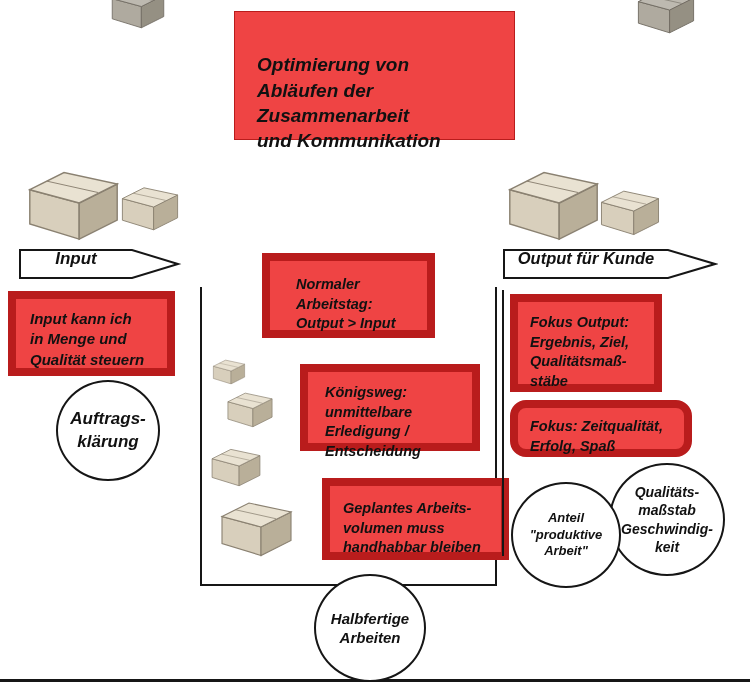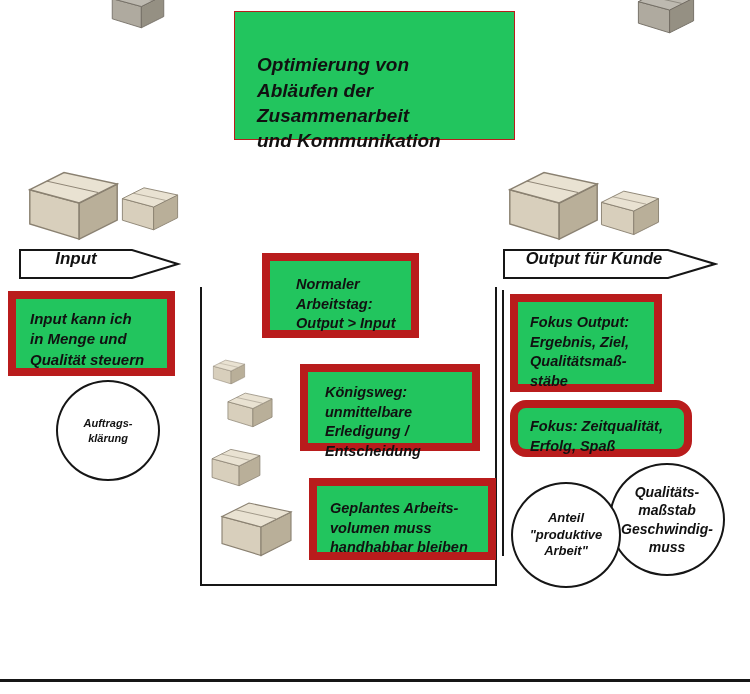--- a/index.html
+++ b/index.html
@@ -2,28 +2,28 @@
 <html style="--line: #161616; --carton_top: #e9e2d2; --carton_front: #d8cfbc; --carton_side: #b9af99; --carton_edge: #8a8171;"><head>
 <meta charset="utf-8">
 <style>
   html,body{margin:0;padding:0;background:#fff;}
   .page{
     position:relative;width:750px;height:694px;background:#ffffff;overflow:hidden;
     font-family:"Liberation Sans",sans-serif;color:#111;
   }
   .defs{position:absolute;width:0;height:0;}
   .box{
-    position:absolute;background:#22c55e;border:8px solid #b91c1c;box-sizing:border-box;
+    position:absolute;background:#ef4444;border:8px solid #b91c1c;box-sizing:border-box;
     font:bold italic 14.5px/1.35 "Liberation Sans",sans-serif;white-space:pre-line;
   }
   .title-box{border-width:1px;font-size:19px;line-height:1.33;padding:15px 10px 0 22px;}
   .note-box{font-size:15px;padding:10px 6px 0 14px;}
   .pad-a{padding:14px 6px 0 26px;}
   .pad-b{padding:11px 6px 12px 17px;}
-  .pad-c{padding:13px 6px 8px 13px;}
+  .pad-c{padding:13px 6px 8px 13px;margin-left:13px;}
   .pad-d{padding:11px 6px 3px 12px;}
   .pad-e{padding:9px 6px 0 12px;border-radius:16px;}
   .circle{
     position:absolute;background:#fff;border:2px solid #161616;border-radius:50%;box-sizing:border-box;
     display:flex;align-items:center;justify-content:center;text-align:center;
     font:bold italic 14.5px/1.3 "Liberation Sans",sans-serif;white-space:pre-line;
   }
   .u-frame{
     position:absolute;box-sizing:border-box;background:transparent;
     border-left:2px solid #161616;border-right:2px solid #161616;border-bottom:2px solid #161616;
@@ -90,32 +90,32 @@
     <svg width="164" height="44" viewBox="0 0 164 44">
       <polygon class="arrow-shape" points="2,8 114,8 160,22 114,36 2,36"></polygon>
     </svg>
     <span class="arrow-label" style="left:2px;width:112px;font-size:17px">Input</span>
   </div>
 
   <div class="arrow-wrap" style="left:502px;top:242px;width:216px;height:44px">
     <svg width="216" height="44" viewBox="0 0 216 44">
       <polygon class="arrow-shape" points="2,8 166,8 213,22 166,36 2,36"></polygon>
     </svg>
-    <span class="arrow-label" style="left:10px;width:164px">Output für Kunde</span>
+    <span class="arrow-label" style="left:2px;width:164px">Output für Kunde</span>
   </div>
 
   <div class="box note-box" style="left:8px;top:291px;width:167px;height:85px">Input kann ich
 in Menge und
 Qualität steuern</div>
-  <div class="circle z3" style="left:56px;top:380px;width:104px;height:101px;font-size:11px">Auftrags-
+  <div class="circle z3" style="left:56px;top:380px;width:104px;height:101px;font-size:17px">Auftrags-
 klärung</div>
 
   <div class="u-frame" style="left:200px;top:287px;width:297px;height:299px"></div>
 
-  <div class="box pad-a" style="left:262px;top:253px;width:157px;height:85px">Normaler
+  <div class="box pad-a" style="left:262px;top:253px;width:173px;height:85px">Normaler
 Arbeitstag:
 Output &gt; Input</div>
   <div class="box pad-b" style="left:300px;top:364px;width:180px;height:87px">Königsweg:
 unmittelbare
 Erledigung /
 Entscheidung</div>
   <div class="box pad-c" style="left:309px;top:478px;width:187px;height:82px">Geplantes Arbeits-
 volumen muss
 handhabbar bleiben</div>
 
@@ -125,33 +125,35 @@
   <svg class="carton" style="left:226px;top:389px" width="48" height="39" viewBox="0 0 100 80">
       <use href="#carton-sym"></use>
     </svg>
   <svg class="carton" style="left:210px;top:445px" width="52" height="42" viewBox="0 0 100 80">
       <use href="#carton-sym"></use>
     </svg>
   <svg class="carton" style="left:219px;top:497px" width="75" height="60" viewBox="0 0 100 80">
       <use href="#carton-sym"></use>
     </svg>
 
+  <div class="circle z3" style="left:314px;top:574px;width:112px;height:108px;font-size:15px">Halbfertige
+Arbeiten</div>
 
   <div class="vline" style="left:502px;top:290px;height:266px"></div>
 
   <div class="box pad-d" style="left:510px;top:294px;width:152px;height:98px">Fokus Output:
 Ergebnis, Ziel,
 Qualitätsmaß-
 stäbe</div>
   <div class="box pad-e" style="left:510px;top:400px;width:182px;height:57px">Fokus: Zeitqualität,
 Erfolg, Spaß</div>
 
   <div class="circle z2" style="left:609px;top:463px;width:116px;height:113px;font-size:14px">Qualitäts-
 maßstab
 Geschwindig-
-muss</div>
+keit</div>
   <div class="circle z4" style="left:511px;top:482px;width:110px;height:106px;font-size:13px">Anteil
 "produktive
 Arbeit"</div>
 
   <div class="hline" style="left:0;top:679px;width:750px;height:3px"></div>
 
 </div>
 
 </body></html>

